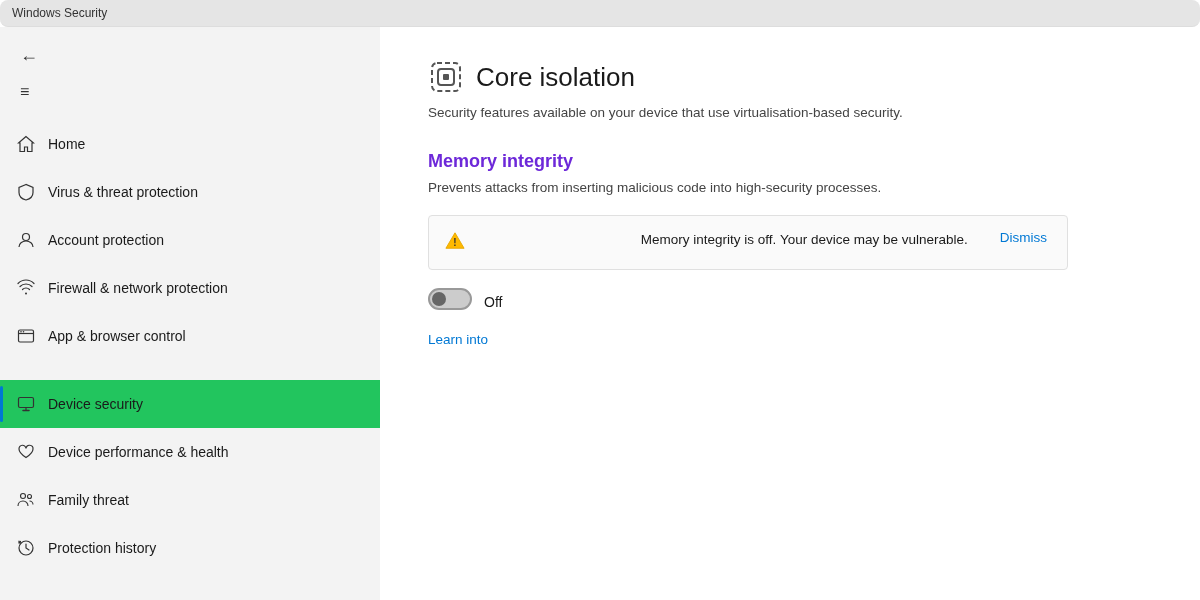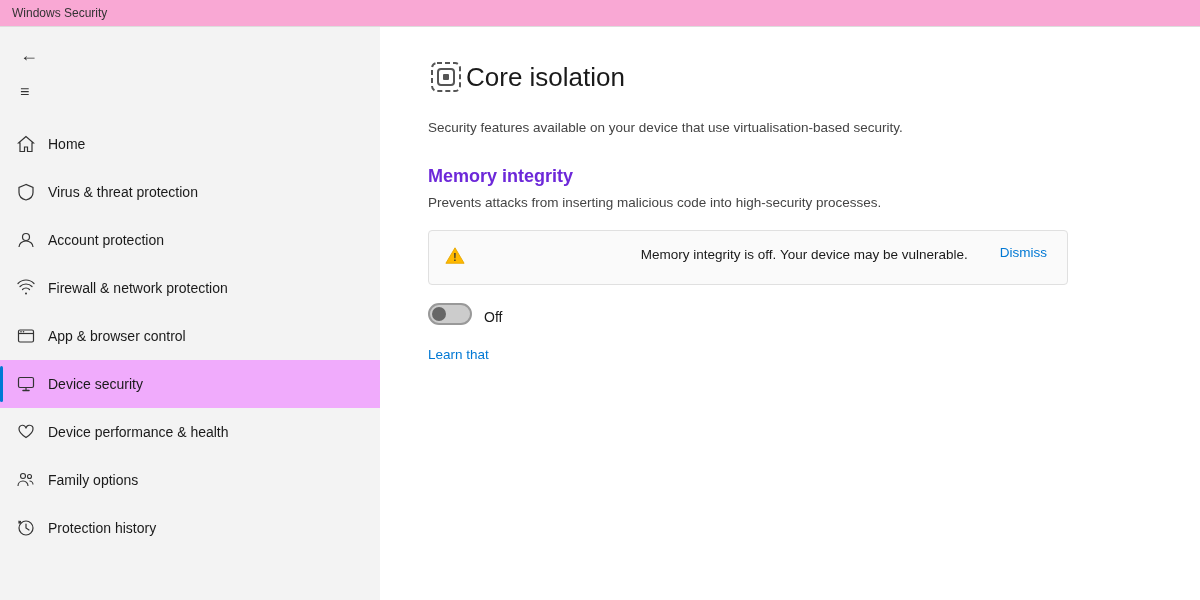--- a/index.html
+++ b/index.html
@@ -8,26 +8,27 @@
       font-family: 'Segoe UI', Arial, sans-serif;
       background: #fff;
       width: 1200px;
       height: 600px;
       overflow: hidden;
       display: flex;
       flex-direction: column;
     }
 
     .titlebar {
-      background: #f9a8d4;
+      background: #e5e5e5;
       padding: 6px 12px;
       font-size: 12px;
       color: #333;
       border-bottom: 1px solid #ddd;
       flex-shrink: 0;
+      border-radius: 8px;
     }
 
     .app-container {
       display: flex;
       flex: 1;
       overflow: hidden;
     }
 
     
     .sidebar {
@@ -75,21 +76,22 @@
       align-items: center;
       padding: 14px 16px;
       cursor: pointer;
       font-size: 14px;
       color: #1a1a1a;
       gap: 12px;
       position: relative;
     }
 
     .sidebar-nav li.active {
-      background: #f0abfc;
+      background: #22c55e;
+      margin-top: 20px;
     }
 
     .sidebar-nav li.active::before {
       content: '';
       position: absolute;
       left: 0;
       top: 6px;
       bottom: 6px;
       width: 3px;
       background: #0078d4;
@@ -114,22 +116,22 @@
     .main-content {
       flex: 1;
       background: #fff;
       padding: 32px 48px;
       overflow-y: auto;
     }
 
     .page-header {
       display: flex;
       align-items: center;
-      gap: 2px;
-      margin-bottom: 23px;
+      gap: 12px;
+      margin-bottom: 8px;
     }
 
     .page-icon {
       width: 36px;
       height: 36px;
       display: flex;
       align-items: center;
       justify-content: center;
     }
 
@@ -343,21 +345,21 @@
 
       <li>
         <span class="nav-icon">
           <svg width="18" height="18" viewBox="0 0 18 18" fill="none">
             <circle cx="6" cy="5" r="2.5" stroke="#333" stroke-width="1.1" fill="none"></circle>
             <circle cx="12.5" cy="5.5" r="2" stroke="#333" stroke-width="1.1" fill="none"></circle>
             <path d="M1 15c0-2.8 2.2-5 5-5s5 2.2 5 5" stroke="#333" stroke-width="1.1" fill="none"></path>
             <path d="M12.5 10c1.9 0 3.5 1.6 3.5 3.5" stroke="#333" stroke-width="1.1" fill="none"></path>
           </svg>
         </span>
-        <span class="nav-label">Family options</span>
+        <span class="nav-label">Family threat</span>
       </li>
 
       <li>
         <span class="nav-icon">
           <svg width="18" height="18" viewBox="0 0 18 18" fill="none">
             <path d="M9 2a7 7 0 100 14A7 7 0 009 2z" stroke="#333" stroke-width="1.2" fill="none"></path>
             <path d="M9 5v4l3 2" stroke="#333" stroke-width="1.2" stroke-linecap="round" fill="none"></path>
             <path d="M2 4L3.5 2.5M2 4H4M2 4V2" stroke="#333" stroke-width="1.2" stroke-linecap="round" fill="none"></path>
           </svg>
         </span>
@@ -397,16 +399,16 @@
 
     <div class="toggle-row">
       <div class="toggle-switch">
         <div class="track">
           <div class="thumb"></div>
         </div>
       </div>
       <span class="toggle-label">Off</span>
     </div>
 
-    <a class="learn-more-link" href="#">Learn that</a>
+    <a class="learn-more-link" href="#">Learn into</a>
 
   </div>
 </div>
 
 </body></html>

